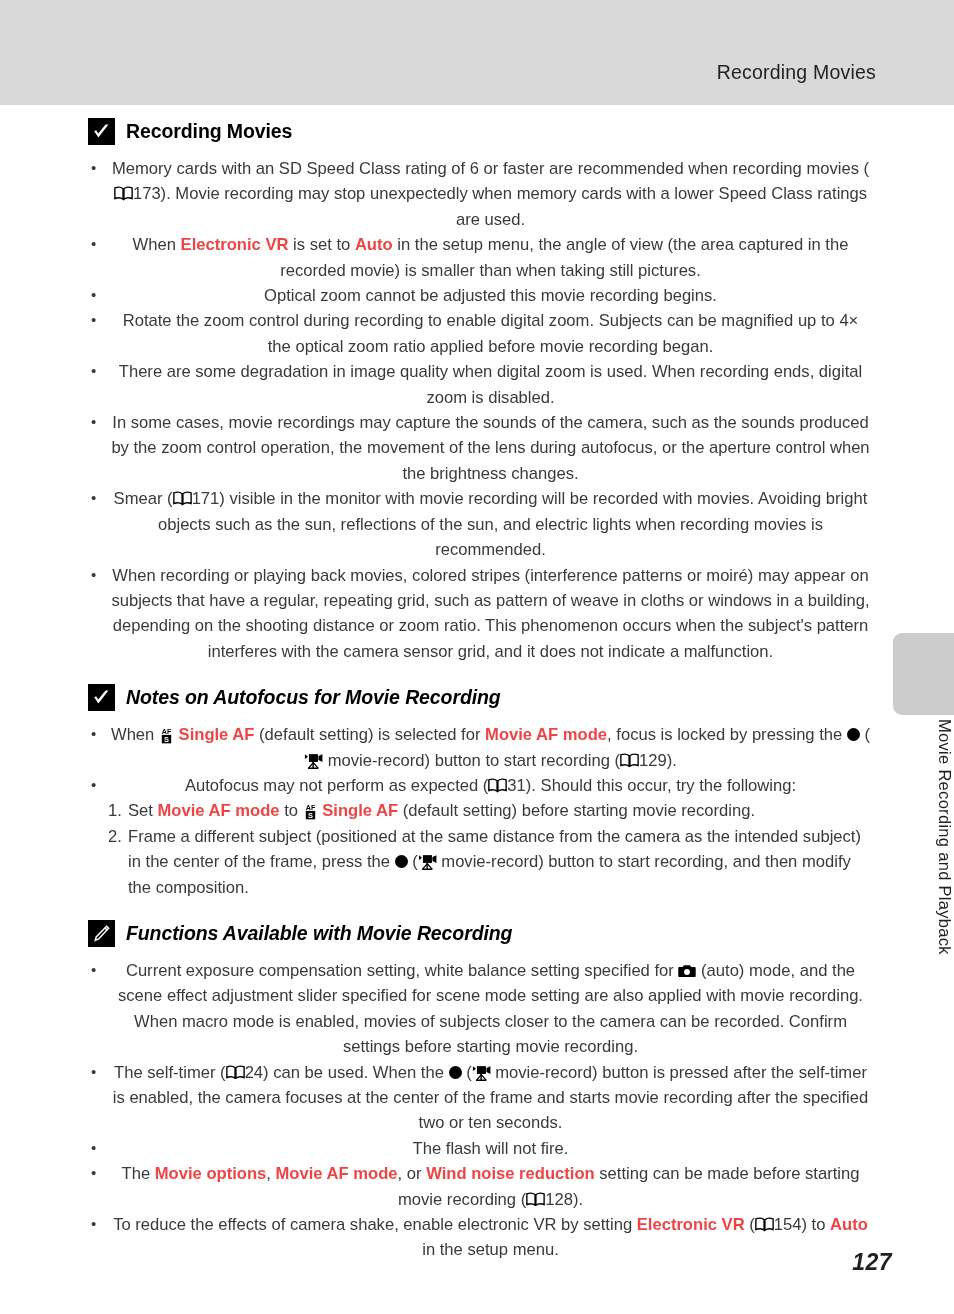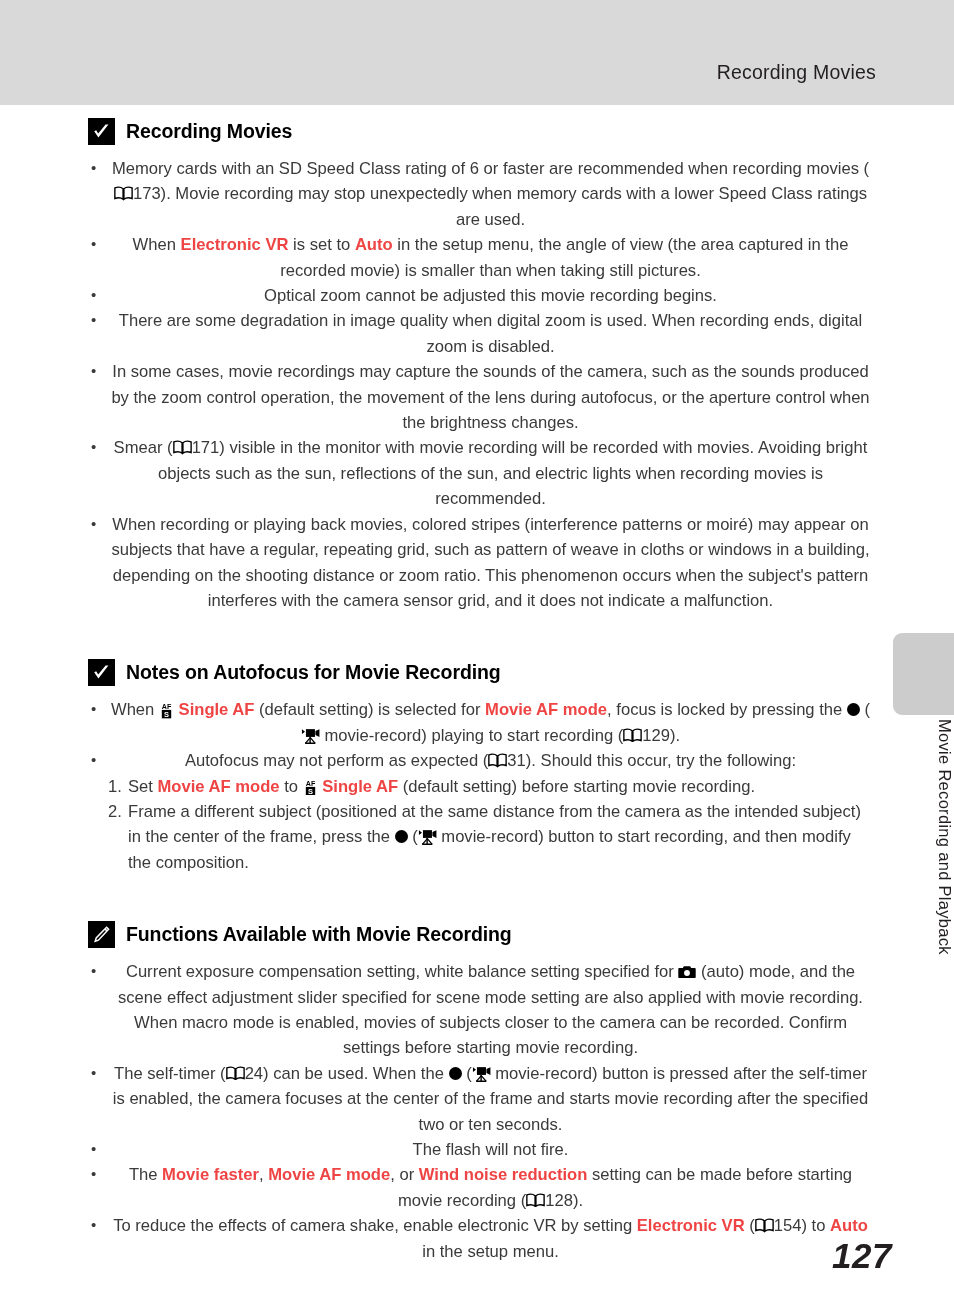--- a/index.html
+++ b/index.html
@@ -57,21 +57,21 @@
     letter-spacing: 0.3px;
     padding-top: 4px;
     padding-left: 14px;
   }
 
   
   .page-number {
     position: absolute;
     right: 62px;
     bottom: 38px;
-    font-size: 35px;
+    font-size: 23px;
     font-weight: bold;
     font-style: italic;
     color: #231f20;
     letter-spacing: 0.5px;
   }
 
   
   .content {
     position: absolute;
     left: 88px;
@@ -96,21 +96,21 @@
     flex: 0 0 auto;
   }
   .sec-icon svg { display: block; }
   .section-title {
     font-size: 19.5px;
     font-weight: bold;
     color: #000000;
     letter-spacing: -0.1px;
     white-space: nowrap;
   }
-  .sec-gap { margin-top: 46px; }
+  .sec-gap { margin-top: 20px; font-style: italic; }
 
   
   .bullets { margin: 0; padding: 0; list-style: none; }
   .bullets li {
     position: relative;
     padding-left: 21px;
     font-size: 16.6px;
     line-height: 25.4px;
     color: #3a3a3a;
     margin-bottom: 0px;
@@ -183,20 +183,21 @@
 
   <ul class="bullets">
     <li><span>Memory cards with an SD Speed Class rating of 6 or faster are recommended when recording movies (</span><span class="ico ico-book"><svg viewBox="0 0 22 17">
             <path d="M1 2.2 C4 1 8 1 10.5 3.1 L10.5 15.4 C8 13.3 4 13.3 1 14.5 Z M21 2.2 C18 1 14 1 11.5 3.1 L11.5 15.4 C14 13.3 18 13.3 21 14.5 Z" fill="none" stroke="#000" stroke-width="1.6"></path>
           </svg></span><span>173</span><span>). Movie recording may stop unexpectedly when memory cards with a lower Speed Class ratings are used.</span></li>
 
     <li><span>When </span><b>Electronic VR</b><span> is set to </span><b>Auto</b><span> in the setup menu, the angle of view (the area captured in the recorded movie) is smaller than when taking still pictures.</span></li>
 
     <li><span>Optical zoom cannot be adjusted this movie recording begins.</span></li>
 
+    <li><span>Rotate the zoom control during recording to enable digital zoom. Subjects can be magnified up to 4× the optical zoom ratio applied before movie recording began.</span></li>
 
     <li><span>There are some degradation in image quality when digital zoom is used. When recording ends, digital zoom is disabled.</span></li>
 
     <li><span>In some cases, movie recordings may capture the sounds of the camera, such as the sounds produced by the zoom control operation, the movement of the lens during autofocus, or the aperture control when the brightness changes.</span></li>
 
     <li><span>Smear (</span><span class="ico ico-book"><svg viewBox="0 0 22 17">
             <path d="M1 2.2 C4 1 8 1 10.5 3.1 L10.5 15.4 C8 13.3 4 13.3 1 14.5 Z M21 2.2 C18 1 14 1 11.5 3.1 L11.5 15.4 C14 13.3 18 13.3 21 14.5 Z" fill="none" stroke="#000" stroke-width="1.6"></path>
           </svg></span><span>171</span><span>) visible in the monitor with movie recording will be recorded with movies. Avoiding bright objects such as the sun, reflections of the sun, and electric lights when recording movies is recommended.</span></li>
 
     <li><span>When recording or playing back movies, colored stripes (interference patterns or moiré) may appear on subjects that have a regular, repeating grid, such as pattern of weave in cloths or windows in a building, depending on the shooting distance or zoom ratio. This phenomenon occurs when the subject's pattern interferes with the camera sensor grid, and it does not indicate a malfunction.</span></li>
@@ -215,21 +216,21 @@
     <li><span>When </span><span class="ico ico-afs"><svg viewBox="0 0 16 19">
             <text x="8" y="8" font-size="7.6" font-family="Liberation Sans, sans-serif" font-weight="bold" text-anchor="middle" fill="#000">AF</text>
             <rect x="3" y="9.5" width="10" height="9" fill="#000"></rect>
             <text x="8" y="17" font-size="8" font-family="Liberation Sans, sans-serif" font-weight="bold" text-anchor="middle" fill="#fff">S</text>
           </svg></span> <b>Single AF</b><span> (default setting) is selected for </span><b>Movie AF mode</b><span>, focus is locked by pressing the </span><span class="dot"></span><span> (</span><span class="ico ico-rec"><svg viewBox="0 0 20 17">
             <path d="M1 1.2 L1 6.4 L4.2 4 Z" fill="#000"></path>
             <rect x="5.2" y="1.2" width="9.5" height="8.2" fill="#000"></rect>
             <path d="M15.2 3.2 L19.4 1.2 L19.4 9.4 L15.2 7.4 Z" fill="#000"></path>
             <path d="M9.6 9.4 L9.6 16 M4.4 16 L15 16" stroke="#000" stroke-width="1.5" fill="none"></path>
             <path d="M4.6 16.2 L9.8 10.2 L15 16.2" stroke="#000" stroke-width="1.4" fill="none"></path>
-          </svg></span><span> movie-record) playing to start recording (</span><span class="ico ico-book"><svg viewBox="0 0 22 17">
+          </svg></span><span> movie-record) button to start recording (</span><span class="ico ico-book"><svg viewBox="0 0 22 17">
             <path d="M1 2.2 C4 1 8 1 10.5 3.1 L10.5 15.4 C8 13.3 4 13.3 1 14.5 Z M21 2.2 C18 1 14 1 11.5 3.1 L11.5 15.4 C14 13.3 18 13.3 21 14.5 Z" fill="none" stroke="#000" stroke-width="1.6"></path>
           </svg></span><span>129</span><span>).</span></li>
 
     <li><span>Autofocus may not perform as expected (</span><span class="ico ico-book"><svg viewBox="0 0 22 17">
             <path d="M1 2.2 C4 1 8 1 10.5 3.1 L10.5 15.4 C8 13.3 4 13.3 1 14.5 Z M21 2.2 C18 1 14 1 11.5 3.1 L11.5 15.4 C14 13.3 18 13.3 21 14.5 Z" fill="none" stroke="#000" stroke-width="1.6"></path>
           </svg></span><span>31</span><span>). Should this occur, try the following:</span></li>
   </ul>
 
   <ol class="numlist">
     <li><span class="num">1.</span><span>Set </span><b>Movie AF mode</b><span> to </span><span class="ico ico-afs"><svg viewBox="0 0 16 19">
@@ -270,21 +271,21 @@
           </svg></span><span>24</span><span>) can be used. When the </span><span class="dot"></span><span> (</span><span class="ico ico-rec"><svg viewBox="0 0 20 17">
             <path d="M1 1.2 L1 6.4 L4.2 4 Z" fill="#000"></path>
             <rect x="5.2" y="1.2" width="9.5" height="8.2" fill="#000"></rect>
             <path d="M15.2 3.2 L19.4 1.2 L19.4 9.4 L15.2 7.4 Z" fill="#000"></path>
             <path d="M9.6 9.4 L9.6 16 M4.4 16 L15 16" stroke="#000" stroke-width="1.5" fill="none"></path>
             <path d="M4.6 16.2 L9.8 10.2 L15 16.2" stroke="#000" stroke-width="1.4" fill="none"></path>
           </svg></span><span> movie-record) button is pressed after the self-timer is enabled, the camera focuses at the center of the frame and starts movie recording after the specified two or ten seconds.</span></li>
 
     <li><span>The flash will not fire.</span></li>
 
-    <li><span>The </span><b>Movie faster</b><span>, </span><b>Movie AF mode</b><span>, or </span><b>Wind noise reduction</b><span> setting can be made before starting movie recording (</span><span class="ico ico-book"><svg viewBox="0 0 22 17">
+    <li><span>The </span><b>Movie options</b><span>, </span><b>Movie AF mode</b><span>, or </span><b>Wind noise reduction</b><span> setting can be made before starting movie recording (</span><span class="ico ico-book"><svg viewBox="0 0 22 17">
             <path d="M1 2.2 C4 1 8 1 10.5 3.1 L10.5 15.4 C8 13.3 4 13.3 1 14.5 Z M21 2.2 C18 1 14 1 11.5 3.1 L11.5 15.4 C14 13.3 18 13.3 21 14.5 Z" fill="none" stroke="#000" stroke-width="1.6"></path>
           </svg></span><span>128</span><span>).</span></li>
 
     <li><span>To reduce the effects of camera shake, enable electronic VR by setting </span><b>Electronic VR</b><span> (</span><span class="ico ico-book"><svg viewBox="0 0 22 17">
             <path d="M1 2.2 C4 1 8 1 10.5 3.1 L10.5 15.4 C8 13.3 4 13.3 1 14.5 Z M21 2.2 C18 1 14 1 11.5 3.1 L11.5 15.4 C14 13.3 18 13.3 21 14.5 Z" fill="none" stroke="#000" stroke-width="1.6"></path>
           </svg></span><span>154</span><span>) to </span><b>Auto</b><span> in the setup menu.</span></li>
   </ul>
 
 </div>
 

